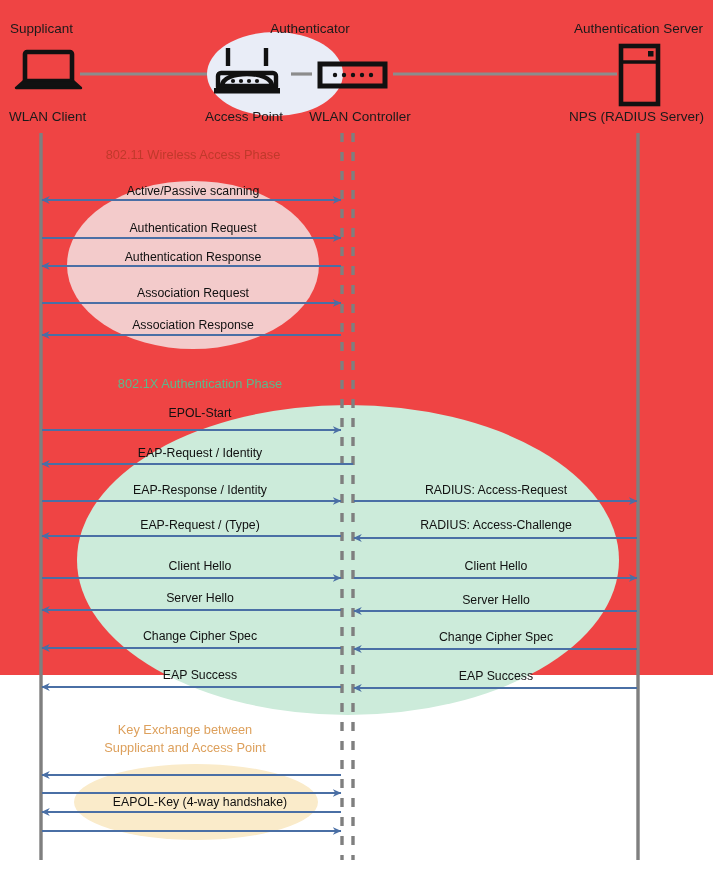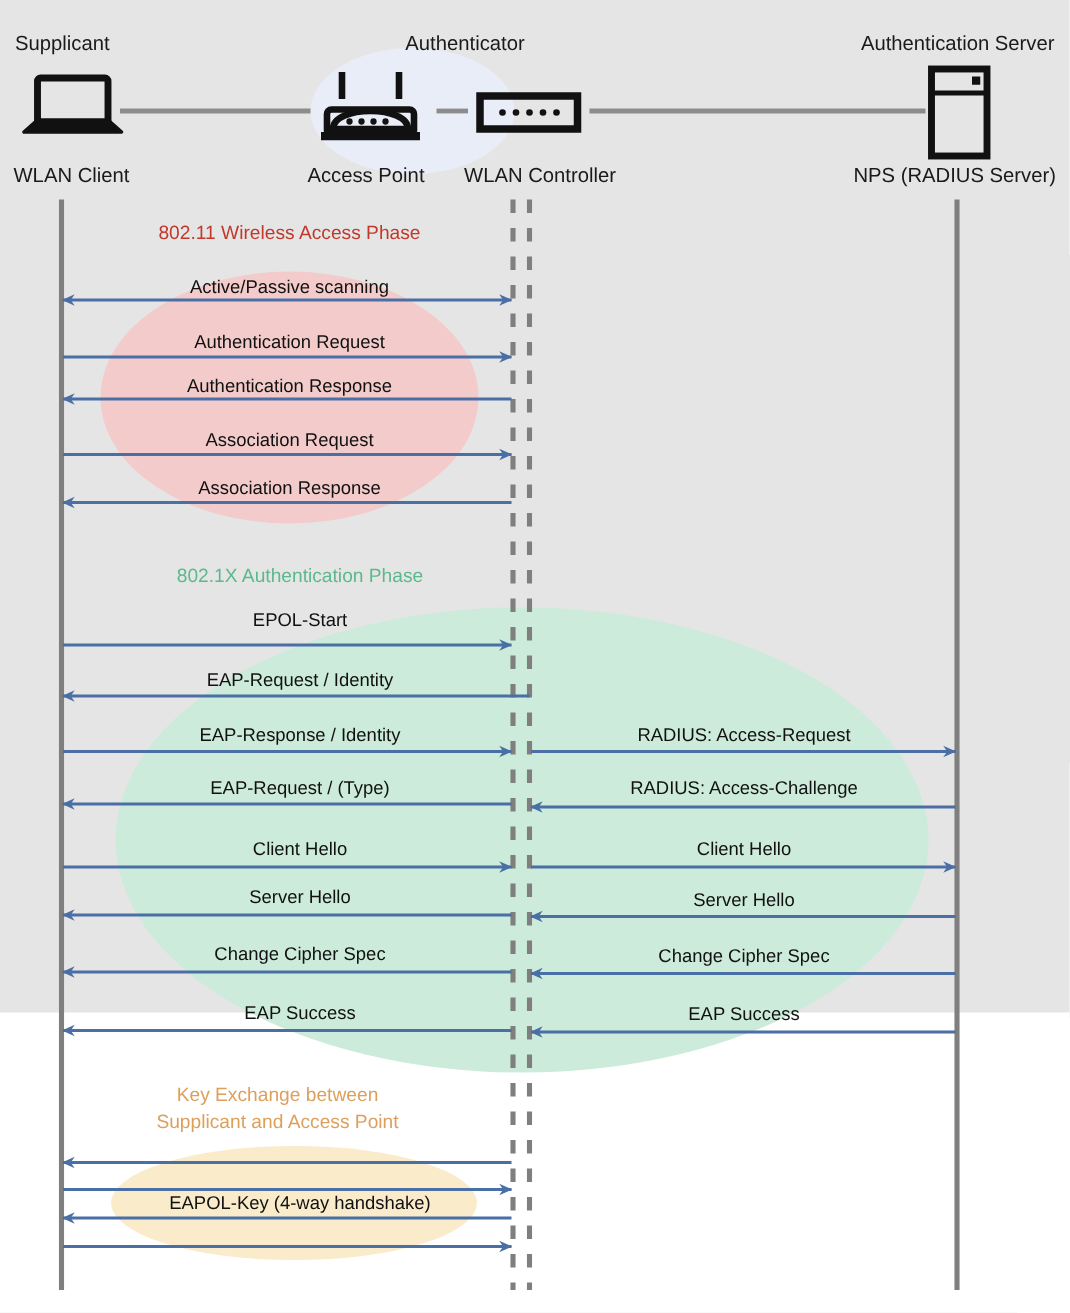--- a/index.html
+++ b/index.html
@@ -11,21 +11,21 @@
     width: 713px;
     height: 875px;
     font-family: "Liberation Sans", sans-serif;
     overflow: hidden;
     position: relative;
   }
   #stage {
     position: relative;
     width: 713px;
     height: 675px;
-    background: #e5e5e5;
+    background: #ef4444;
   }
   svg#diagram {
     position: absolute;
     left: 0;
     top: 0;
     width: 713px;
     height: 875px;
     display: block;
   }
   .hdr-label {

